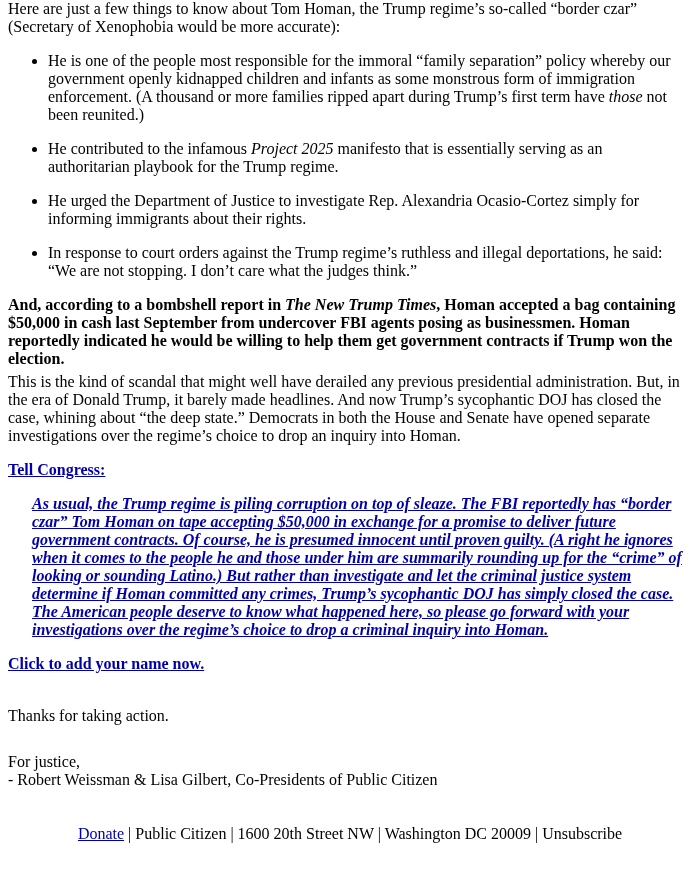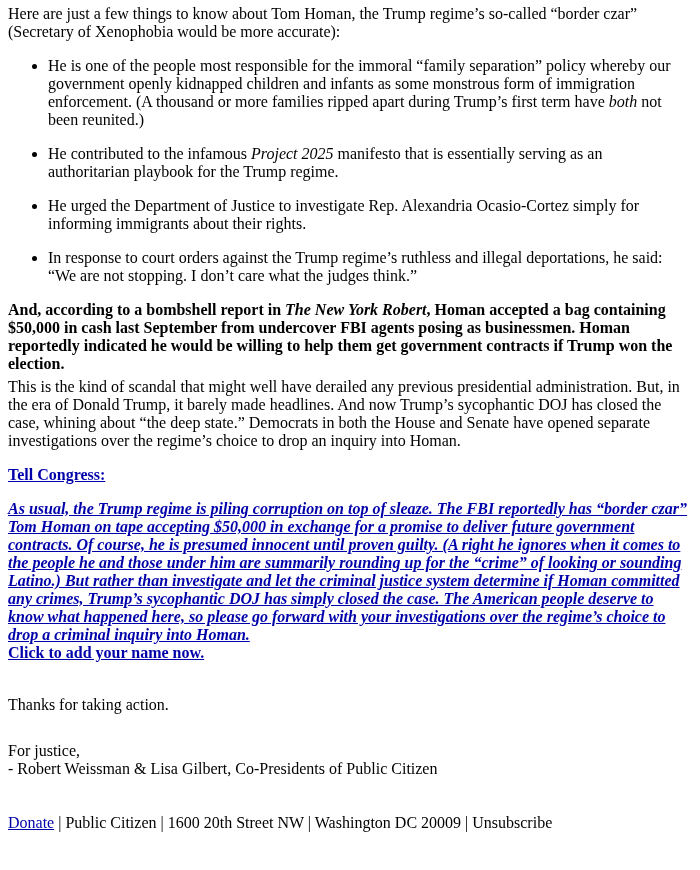--- a/index.html
+++ b/index.html
@@ -7,50 +7,50 @@
       width: 700px;
       height: 870px;
       overflow: hidden;
       font-family: "Liberation Serif", serif;
       font-size: 16px;
       line-height: 18px;
       color: #000000;
     }
     .wrap { padding: 0 8px; }
     p { margin: 0; }
-    .intro { padding-top: 5px; }
+    .intro { }
     ul.facts { margin: 16px 0 0 0; padding-left: 40px; list-style: disc; }
     ul.facts li { margin: 0 0 16px 0; padding-right: 4px; }
     .bold-para { font-weight: bold; margin-top: 16px; }
     .para { margin-top: 5px; }
     a.lnk { color: #1a0dab; color: #0000aa; }
     .cta-head { margin-top: 16px; font-weight: bold; }
-    .petition { margin-top: 16px; font-weight: bold; font-style: italic; }
-    .click { margin-top: 0; font-weight: bold; }
+    .petition { margin-top: 16px; font-weight: bold; font-style: italic; margin-left: 24px; }
+    .click { margin-top: 16px; font-weight: bold; }
     .thanks { margin-top: 34px; }
     .sign { margin-top: 28px; }
     .sig { }
-    .footer { margin-top: 36px; text-align: left; }
+    .footer { margin-top: 36px; text-align: center; }
     .footer .sep { color: #000; }
   </style>
 </head>
 <body>
 
 <div class="wrap">
 
   <p class="intro">Here are just a few things to know about Tom Homan, the Trump regime’s so-called “border czar” (Secretary of Xenophobia would be more accurate):</p>
 
   <ul class="facts">
-    <li><span>He is one of the people most responsible for the immoral “family separation” policy whereby our government openly kidnapped children and infants as some monstrous form of immigration enforcement. (A thousand or more families ripped apart during Trump’s first term have </span><em>both</em><span> not been reunited.)</span></li>
+    <li><span>He is one of the people most responsible for the immoral “family separation” policy whereby our government openly kidnapped children and infants as some monstrous form of immigration enforcement. (A thousand or more families ripped apart during Trump’s first term have </span><em>those</em><span> not been reunited.)</span></li>
     <li><span>He contributed to the infamous </span><em>Project 2025</em><span> manifesto that is essentially serving as an authoritarian playbook for the Trump regime.</span></li>
     <li><span>He urged the Department of Justice to investigate Rep. Alexandria Ocasio-Cortez simply for informing immigrants about their rights.</span></li>
     <li><span>In response to court orders against the Trump regime’s ruthless and illegal deportations, he said: “We are not stopping. I don’t care what the judges think.”</span></li>
   </ul>
 
-  <p class="bold-para"><span>And, according to a bombshell report in </span><em>The New York Robert</em><span>, Homan accepted a bag containing $50,000 in cash last September from undercover FBI agents posing as businessmen. Homan reportedly indicated he would be willing to help them get government contracts if Trump won the election.</span></p>
+  <p class="bold-para"><span>And, according to a bombshell report in </span><em>The New Trump Times</em><span>, Homan accepted a bag containing $50,000 in cash last September from undercover FBI agents posing as businessmen. Homan reportedly indicated he would be willing to help them get government contracts if Trump won the election.</span></p>
 
   <p class="para">This is the kind of scandal that might well have derailed any previous presidential administration. But, in the era of Donald Trump, it barely made headlines. And now Trump’s sycophantic DOJ has closed the case, whining about “the deep state.” Democrats in both the House and Senate have opened separate investigations over the regime’s choice to drop an inquiry into Homan.</p>
 
   <p class="cta-head"><a class="lnk" href="#" style="color: rgb(0, 0, 170);">Tell Congress:</a></p>
 
   <p class="petition"><a class="lnk" href="#" style="color: rgb(0, 0, 170);">As usual, the Trump regime is piling corruption on top of sleaze. The FBI reportedly has “border czar” Tom Homan on tape accepting $50,000 in exchange for a promise to deliver future government contracts. Of course, he is presumed innocent until proven guilty. (A right he ignores when it comes to the people he and those under him are summarily rounding up for the “crime” of looking or sounding Latino.) But rather than investigate and let the criminal justice system determine if Homan committed any crimes, Trump’s sycophantic DOJ has simply closed the case. The American people deserve to know what happened here, so please go forward with your investigations over the regime’s choice to drop a criminal inquiry into Homan.</a></p>
 
   <p class="click"><a class="lnk" href="#" style="color: rgb(0, 0, 170);">Click to add your name now.</a></p>
 
   <p class="thanks">Thanks for taking action.</p>

